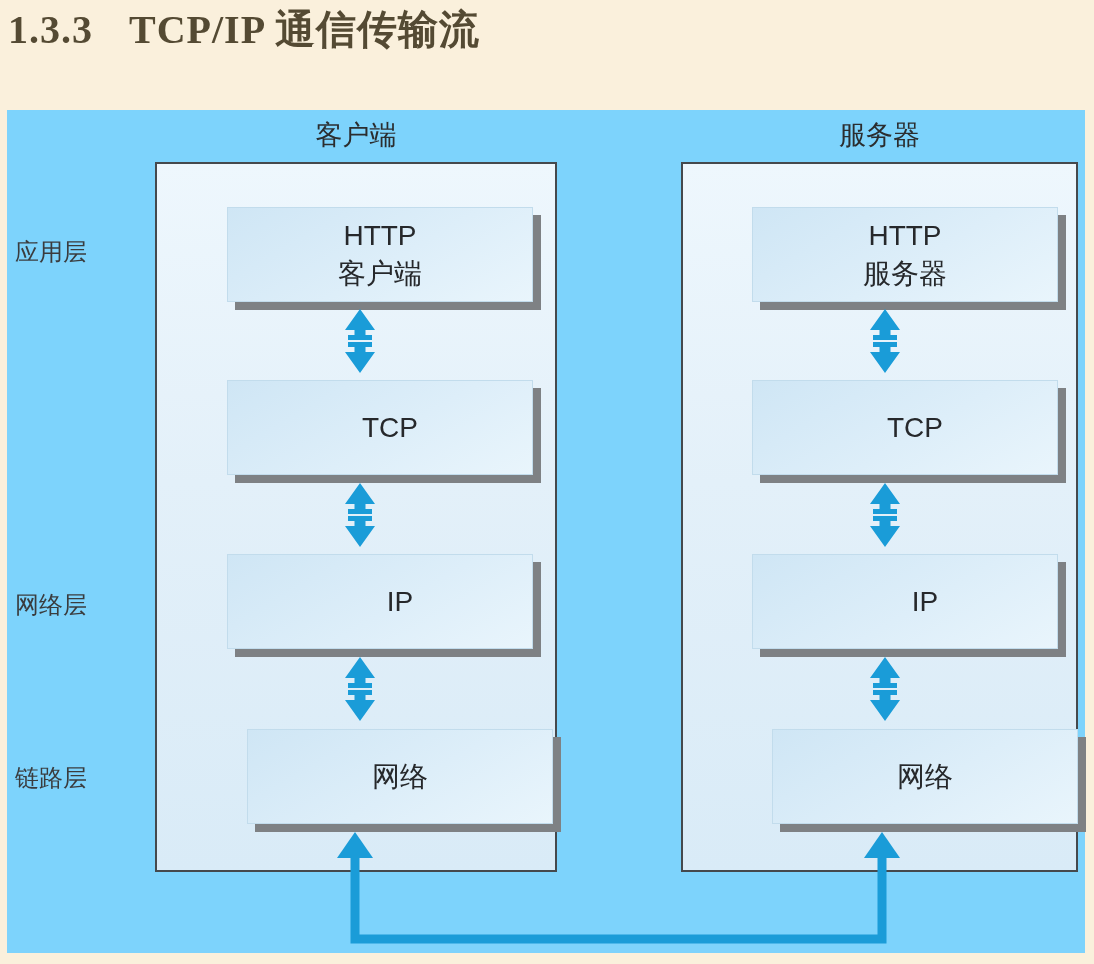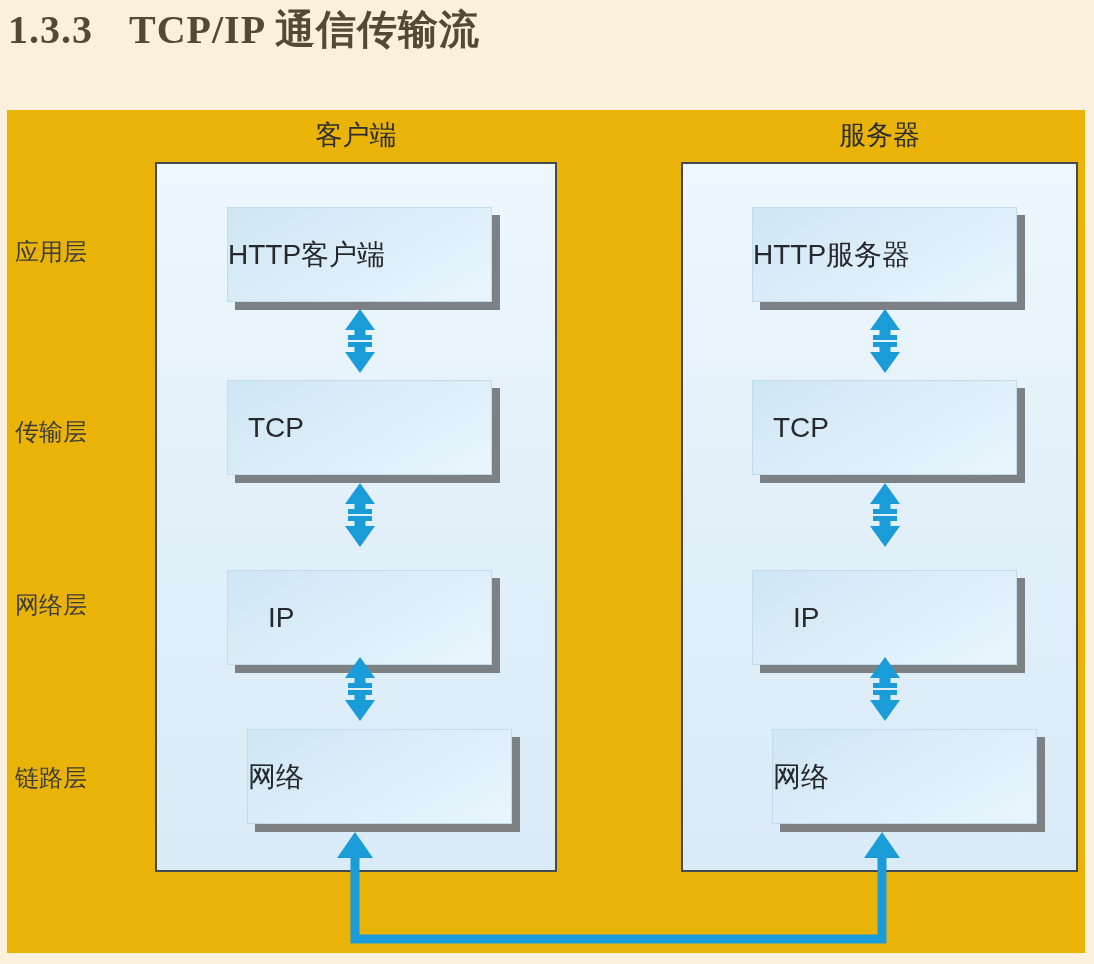--- a/index.html
+++ b/index.html
@@ -15,56 +15,56 @@
     font-family:"Liberation Serif", serif;
     font-weight:bold;
     font-size:40px;
     color:#544a33;
     letter-spacing:1px;
     white-space:nowrap;
   }
   .title .num{display:inline-block;margin-right:36px;}
   .panel{
     position:absolute;left:7px;top:110px;width:1078px;height:843px;
-    background:#eab308;
+    background:#7dd3fc;
   }
   .col-header{
     position:absolute;top:8px;height:34px;line-height:34px;
     text-align:center;font-size:27px;color:#2b2d2f;
   }
   .col-header.client{left:148px;width:402px;}
   .col-header.server{left:674px;width:397px;}
   .layer-label{
     position:absolute;left:8px;width:130px;height:36px;line-height:36px;
     font-size:24px;color:#3a3c3e;text-align:left;
   }
   .stack{
     position:absolute;top:52px;height:710px;
     border:2px solid #45494d;
     background:linear-gradient(180deg,#eef7fd 0%,#e3f0f9 45%,#d9ebf7 100%);
     box-sizing:border-box;
   }
   .stack.client{left:148px;width:402px;}
   .stack.server{left:674px;width:397px;}
   .pbox{
-    position:absolute;width:265px;height:95px;
+    position:absolute;width:306px;height:95px;
     background:linear-gradient(150deg,#cfe6f5 0%,#ddeef9 55%,#e9f5fc 100%);
     border:1px solid #c2dcec;
     box-sizing:border-box;
     box-shadow:8px 8px 0 0 #7e8184;
-    display:flex;flex-direction:row;align-items:center;
+    display:flex;flex-direction:column;align-items:center;justify-content:center;
     color:#26282b;
   }
   .pbox .bl{display:block;font-size:28px;line-height:38px;text-align:center;}
   .pbox .bl:empty{display:none;}
   .stack.client .pbox{left:70px;}
   .stack.server .pbox{left:69px;}
   .pbox.r0{top:43px;}
   .pbox.r1{top:216px;padding-left:20px;}
-  .pbox.r2{top:406px;padding-left:40px;}
+  .pbox.r2{top:390px;padding-left:40px;}
   .pbox.r3{top:565px;margin-left:20px;}
   .darrow{
     position:absolute;width:30px;height:64px;
   }
   .darrow path{fill:#1a9cd8;}
   .stack.client .darrow{left:188px;}
   .stack.server .darrow{left:187px;}
   .darrow.a0{top:145px;}
   .darrow.a1{top:319px;}
   .darrow.a2{top:493px;}
@@ -80,21 +80,20 @@
 <h1 class="title">
   <span class="num">1.3.3</span><span>TCP/IP 通信传输流</span>
 </h1>
 
 <div class="panel">
 
   <div class="col-header client">客户端</div>
   <div class="col-header server">服务器</div>
 
   <div class="layer-label" style="top:124px">应用层</div>
-  <div class="layer-label" style="top:304px">传输层</div>
   <div class="layer-label" style="top:477px">网络层</div>
   <div class="layer-label" style="top:650px">链路层</div>
 
   <div class="stack client">
     <div class="pbox r0">
       <span class="bl">HTTP</span>
       <span class="bl">客户端</span>
     </div>
     <svg class="darrow a0" viewBox="0 0 30 64">
       <path d="M15,0 L30,21 L20.5,21 L20.5,26 L27,26 L27,31 L3,31 L3,26 L9.5,26 L9.5,21 L0,21 Z"></path>

